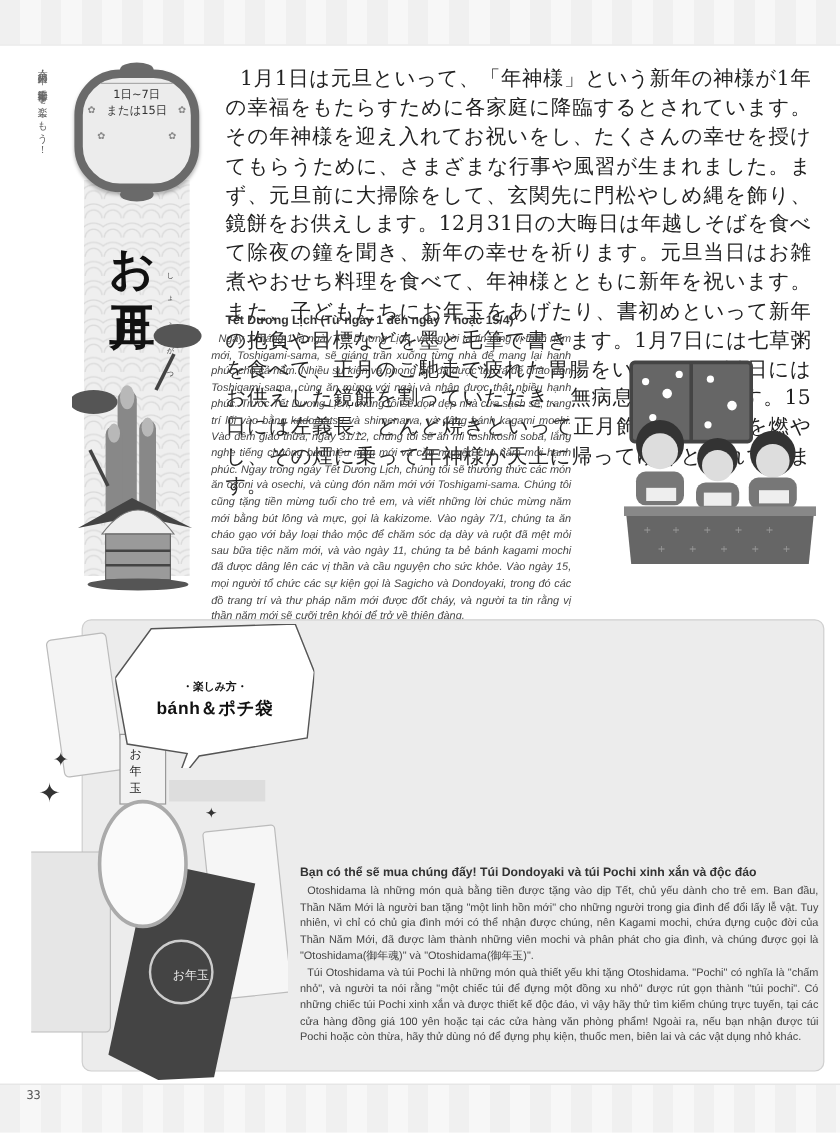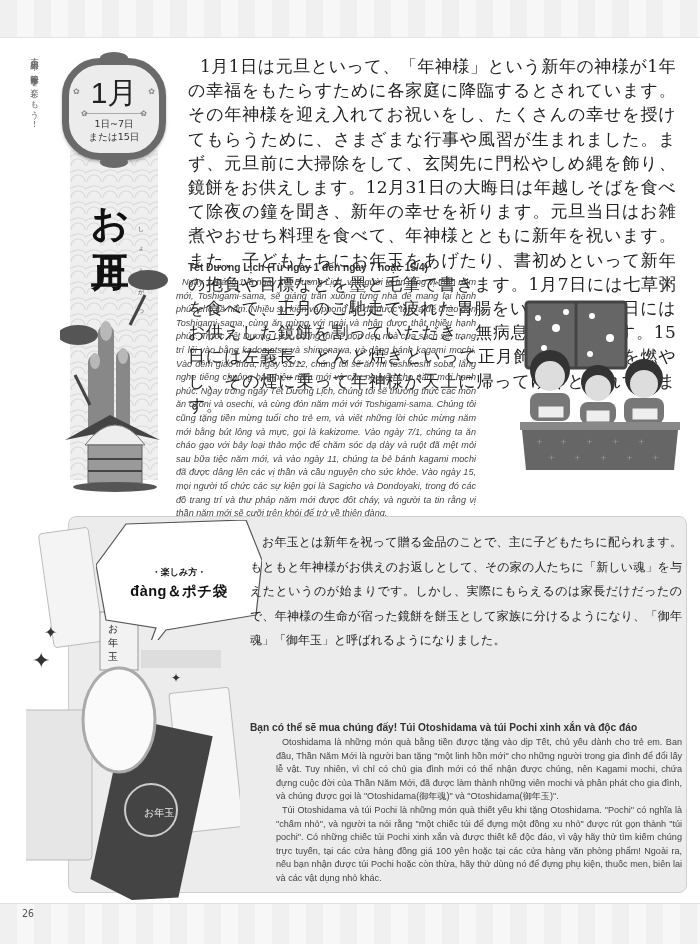--- a/index.html
+++ b/index.html
@@ -91,35 +91,34 @@
 
   .vn-heading-2 {
     position: absolute; left: 250px; top: 722px; width: 432px;
     font-family: "Liberation Sans", sans-serif; font-weight: bold; font-size: 10.2px; color: #333;
   }
   .vn-body-2 {
     position: absolute; left: 250px; top: 736px; width: 432px;
     font-family: "Liberation Sans", sans-serif; font-size: 9.1px; line-height: 13.6px; color: #444;
     text-align: justify;
   }
-  .vn-body-2 p { text-indent: 6px; margin-left: 26px; }
+  .vn-body-2 p { text-indent: 6px; }
 
   .envelopes { left: 26px; top: 520px; width: 214px; height: 382px; }
 </style>
 </head>
 <body>
 
 <div class="stripe-band top-band"></div>
 
 <div class="side-caption">企画・日本の季節行事を楽しもう！</div>
 
 <div class="title-strip"></div>
 <div class="badge-knot top"></div>
 <div class="month-badge">
-  <div class="month-label">1月</div>
   <div class="badge-divider"></div>
   <div class="badge-dates">1日~7日</div>
   <div class="badge-dates">または15日</div>
   <span class="badge-flower" style="left:4px;top:22px">✿</span>
   <span class="badge-flower" style="left:12px;top:44px">✿</span>
   <span class="badge-flower" style="right:4px;top:22px">✿</span>
   <span class="badge-flower" style="right:12px;top:44px">✿</span>
 </div>
 <div class="badge-knot bottom"></div>
 
@@ -220,27 +219,26 @@
   <text x="18" y="118" font-size="16" fill="#333">✦</text>
   <text x="6" y="148" font-size="22" fill="#333">✦</text>
   <text x="145" y="162" font-size="12" fill="#333">✦</text>
 </svg>
 
 <svg class="speech-bubble" viewBox="0 0 166 120">
   <polygon points="30,4 150,0 166,40 160,95 70,110 50,135 60,108 10,100 0,45" fill="#fff" stroke="#555" stroke-width="1.2"></polygon>
 </svg>
 <div class="bubble-text">
   <div class="bubble-tag">・楽しみ方・</div>
-  <div class="bubble-line">đàng＆ポチ袋</div>
+  <div class="bubble-line">bánh＆ポチ袋</div>
 </div>
 
 <div class="jp-box">
-  <p>お年玉とは新年を祝って贈る金品のことで、主に子どもたちに配られます。もともと年神様がお供えのお返しとして、その家の人たちに「新しい魂」を与えたというのが始まりです。しかし、実際にもらえるのは家長だけだったので、年神様の生命が宿った鏡餅を餅玉として家族に分けるようになり、「御年魂」「御年玉」と呼ばれるようになりました。</p>
-</div>
-
-<div class="vn-heading-2">Bạn có thể sẽ mua chúng đấy! Túi Otoshidama và túi Pochi xinh xắn và độc đáo</div>
+</div>
+
+<div class="vn-heading-2">Bạn có thể sẽ mua chúng đấy! Túi Dondoyaki và túi Pochi xinh xắn và độc đáo</div>
 <div class="vn-body-2">
   <p>Otoshidama là những món quà bằng tiền được tặng vào dịp Tết, chủ yếu dành cho trẻ em. Ban đầu, Thần Năm Mới là người ban tặng "một linh hồn mới" cho những người trong gia đình để đổi lấy lễ vật. Tuy nhiên, vì chỉ có chủ gia đình mới có thể nhận được chúng, nên Kagami mochi, chứa đựng cuộc đời của Thần Năm Mới, đã được làm thành những viên mochi và phân phát cho gia đình, và chúng được gọi là "Otoshidama(御年魂)" và "Otoshidama(御年玉)".</p>
   <p>Túi Otoshidama và túi Pochi là những món quà thiết yếu khi tặng Otoshidama. "Pochi" có nghĩa là "chấm nhỏ", và người ta nói rằng "một chiếc túi để đựng một đồng xu nhỏ" được rút gọn thành "túi pochi". Có những chiếc túi Pochi xinh xắn và được thiết kế độc đáo, vì vậy hãy thử tìm kiếm chúng trực tuyến, tại các cửa hàng đồng giá 100 yên hoặc tại các cửa hàng văn phòng phẩm! Ngoài ra, nếu bạn nhận được túi Pochi hoặc còn thừa, hãy thử dùng nó để đựng phụ kiện, thuốc men, biên lai và các vật dụng nhỏ khác.</p>
 </div>
 
 <div class="stripe-band bottom-band"></div>
-<div class="page-number">26</div>
+<div class="page-number">33</div>
 
 </body></html>

